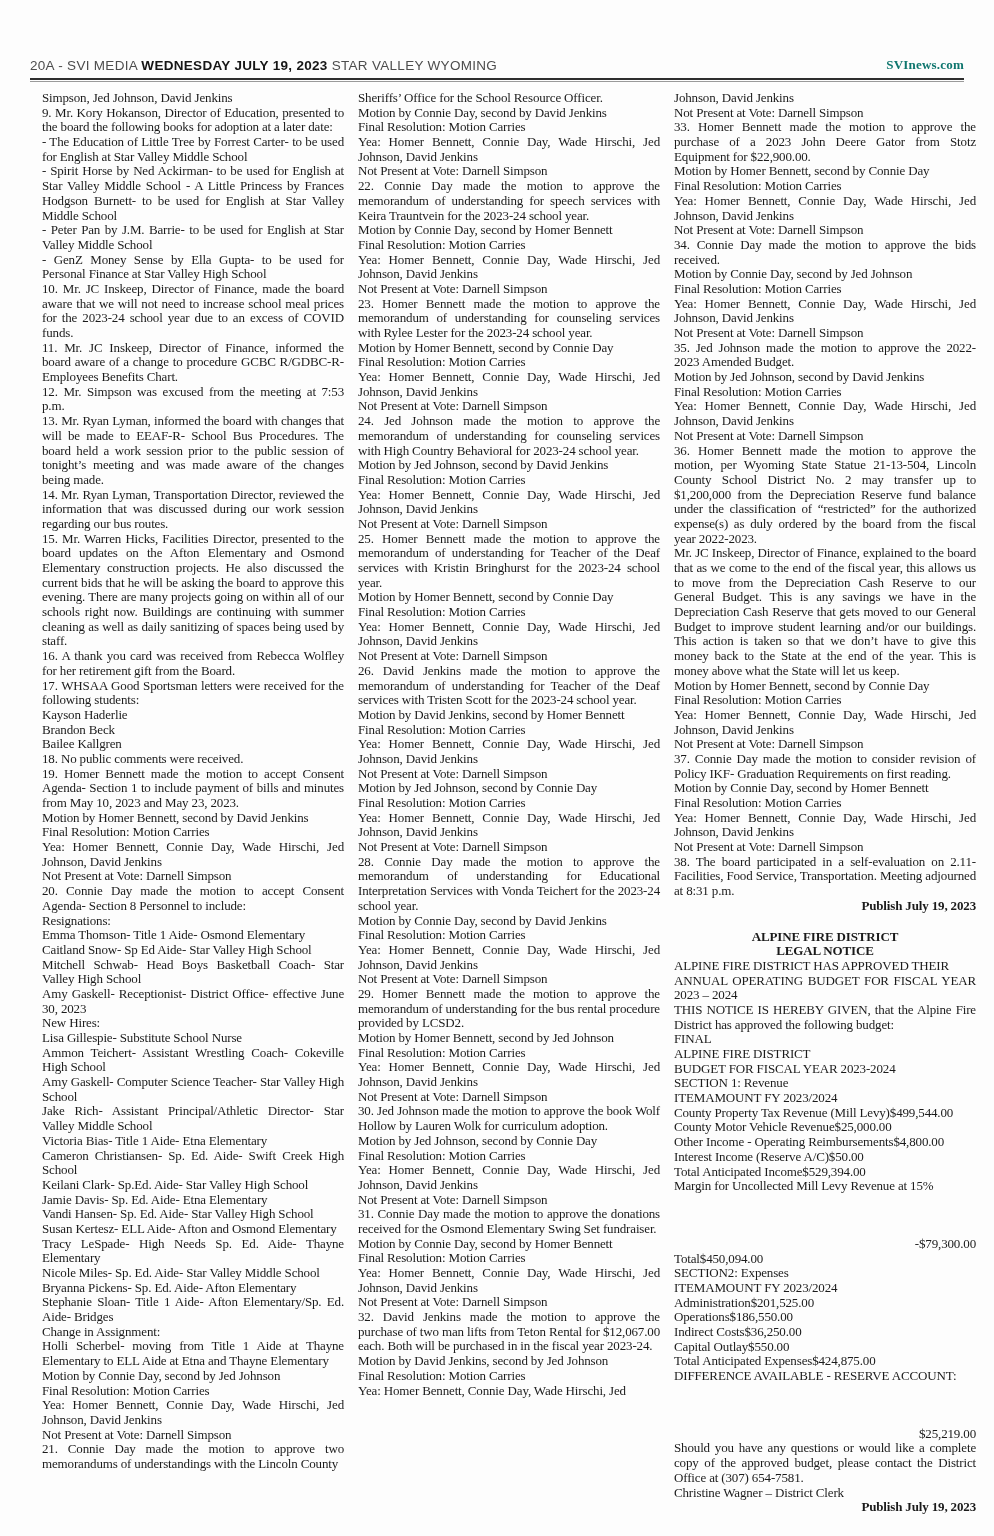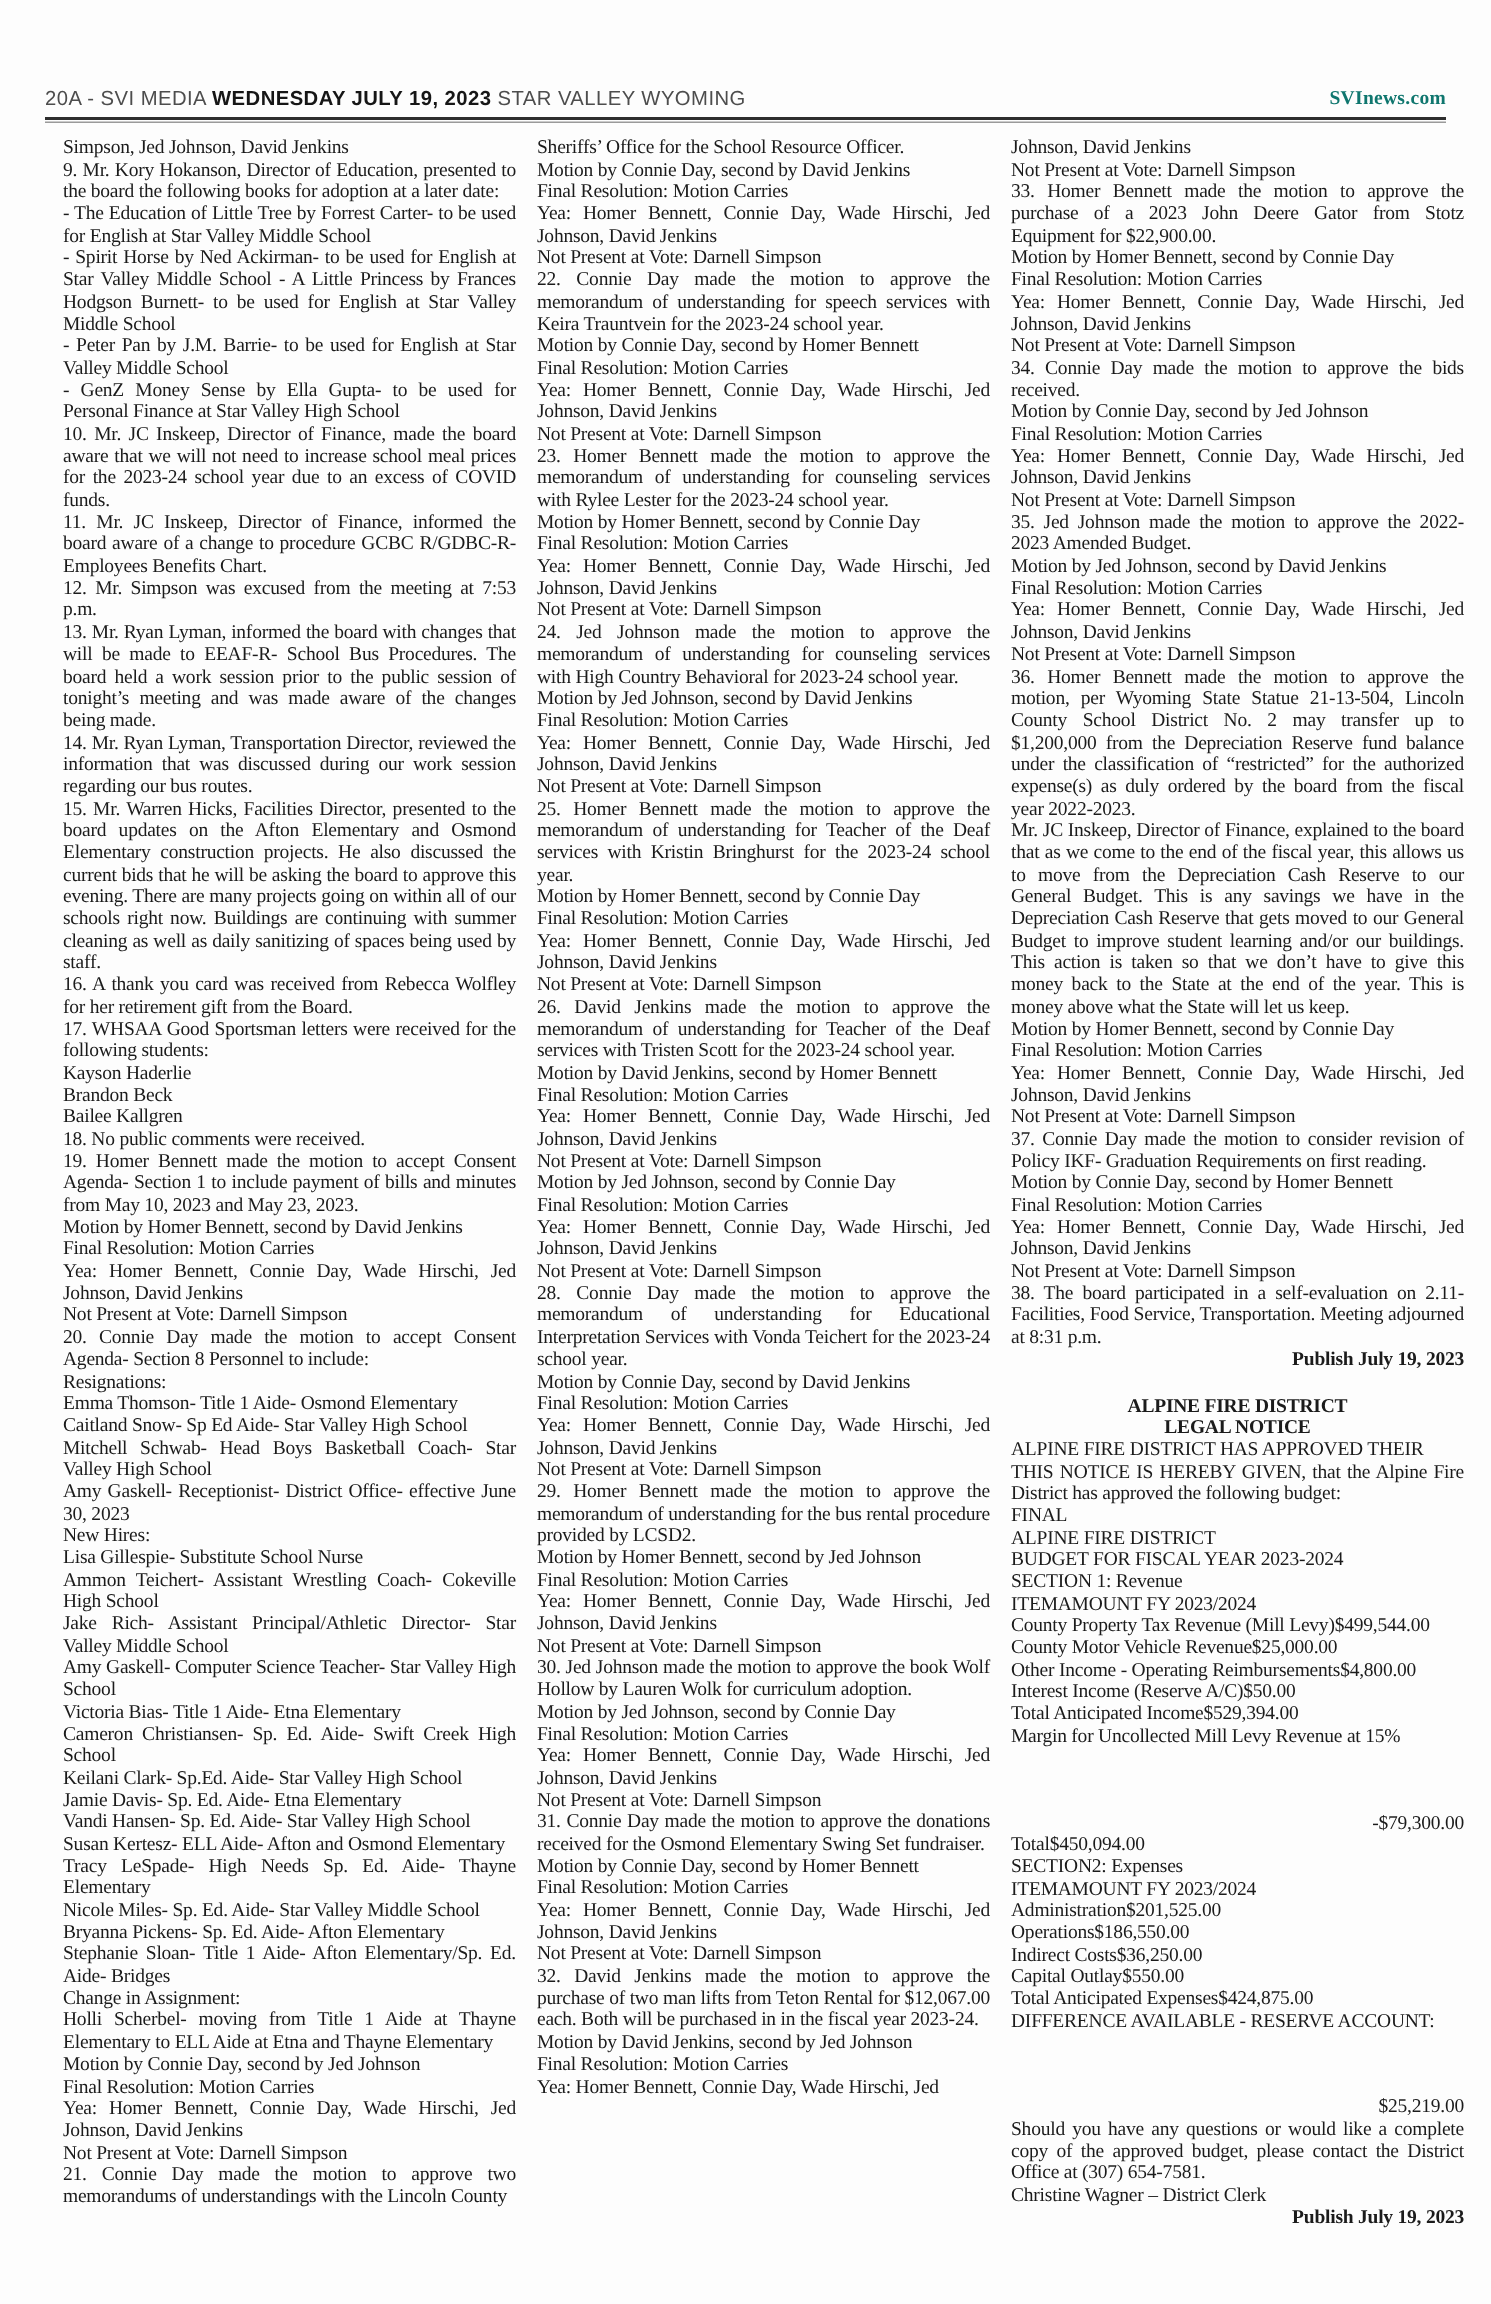--- a/index.html
+++ b/index.html
@@ -83,22 +83,22 @@
         <p class="para">Not Present at Vote: Darnell Simpson</p>
         <p class="para">20. Connie Day made the motion to accept Consent Agenda- Section 8 Personnel to include:</p>
         <p class="para">Resignations:</p>
         <p class="para">Emma Thomson- Title 1 Aide- Osmond Elementary</p>
         <p class="para">Caitland Snow- Sp Ed Aide- Star Valley High School</p>
         <p class="para">Mitchell Schwab- Head Boys Basketball Coach- Star Valley High School</p>
         <p class="para">Amy Gaskell- Receptionist- District Office- effective June 30, 2023</p>
         <p class="para">New Hires:</p>
         <p class="para">Lisa Gillespie- Substitute School Nurse</p>
         <p class="para">Ammon Teichert- Assistant Wrestling Coach- Cokeville High School</p>
+        <p class="para">Amy Gaskell- Computer Science Teacher- Star Valley High School</p>
         <p class="para">Jake Rich- Assistant Principal/Athletic Director- Star Valley Middle School</p>
-        <p class="para">Amy Gaskell- Computer Science Teacher- Star Valley High School</p>
         <p class="para">Victoria Bias- Title 1 Aide- Etna Elementary</p>
         <p class="para">Cameron Christiansen- Sp. Ed. Aide- Swift Creek High School</p>
         <p class="para">Keilani Clark- Sp.Ed. Aide- Star Valley High School</p>
         <p class="para">Jamie Davis- Sp. Ed. Aide- Etna Elementary</p>
         <p class="para">Vandi Hansen- Sp. Ed. Aide- Star Valley High School</p>
         <p class="para">Susan Kertesz- ELL Aide- Afton and Osmond Elementary</p>
         <p class="para">Tracy LeSpade- High Needs Sp. Ed. Aide- Thayne Elementary</p>
         <p class="para">Nicole Miles- Sp. Ed. Aide- Star Valley Middle School</p>
         <p class="para">Bryanna Pickens- Sp. Ed. Aide- Afton Elementary</p>
         <p class="para">Stephanie Sloan- Title 1 Aide- Afton Elementary/Sp. Ed. Aide- Bridges</p>
@@ -197,20 +197,21 @@
         <p class="para">37. Connie Day made the motion to consider revision of Policy IKF- Graduation Requirements on first reading.</p>
         <p class="para">Motion by Connie Day, second by Homer Bennett</p>
         <p class="para">Final Resolution: Motion Carries</p>
         <p class="para">Yea: Homer Bennett, Connie Day, Wade Hirschi, Jed Johnson, David Jenkins</p>
         <p class="para">Not Present at Vote: Darnell Simpson</p>
         <p class="para">38. The board participated in a self-evaluation on 2.11- Facilities, Food Service, Transportation. Meeting adjourned at 8:31 p.m.</p>
         <p class="publish">Publish July 19, 2023</p>
         <p class="h" style="margin-top: 16px;">ALPINE FIRE DISTRICT</p>
         <p class="h">LEGAL NOTICE</p>
         <p class="para">ALPINE FIRE DISTRICT HAS APPROVED THEIR</p>
+        <p class="para">ANNUAL OPERATING BUDGET FOR FISCAL YEAR 2023 – 2024</p>
         <p class="para">THIS NOTICE IS HEREBY GIVEN, that the Alpine Fire District has approved the following budget:</p>
         <p class="para">FINAL</p>
         <p class="para">ALPINE FIRE DISTRICT</p>
         <p class="para">BUDGET FOR FISCAL YEAR 2023-2024</p>
         <p class="para">SECTION 1: Revenue</p>
         <div class="row">
           <span class="row-label">ITEM</span>
           <span class="row-value">AMOUNT FY 2023/2024</span>
         </div>
         <div class="row">

